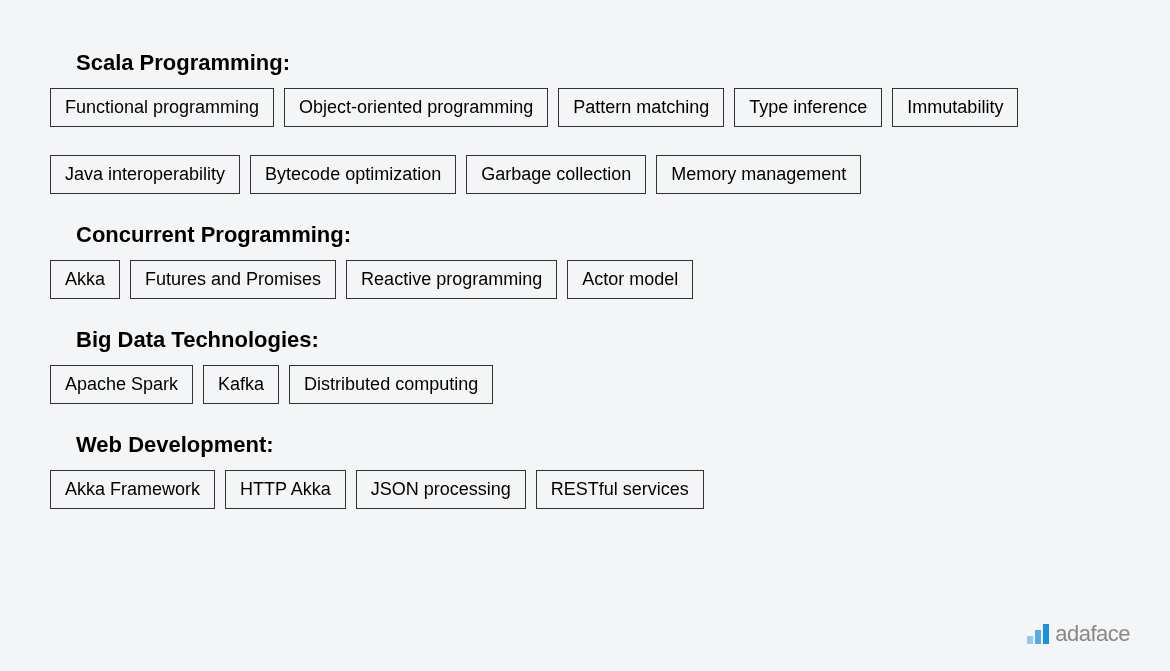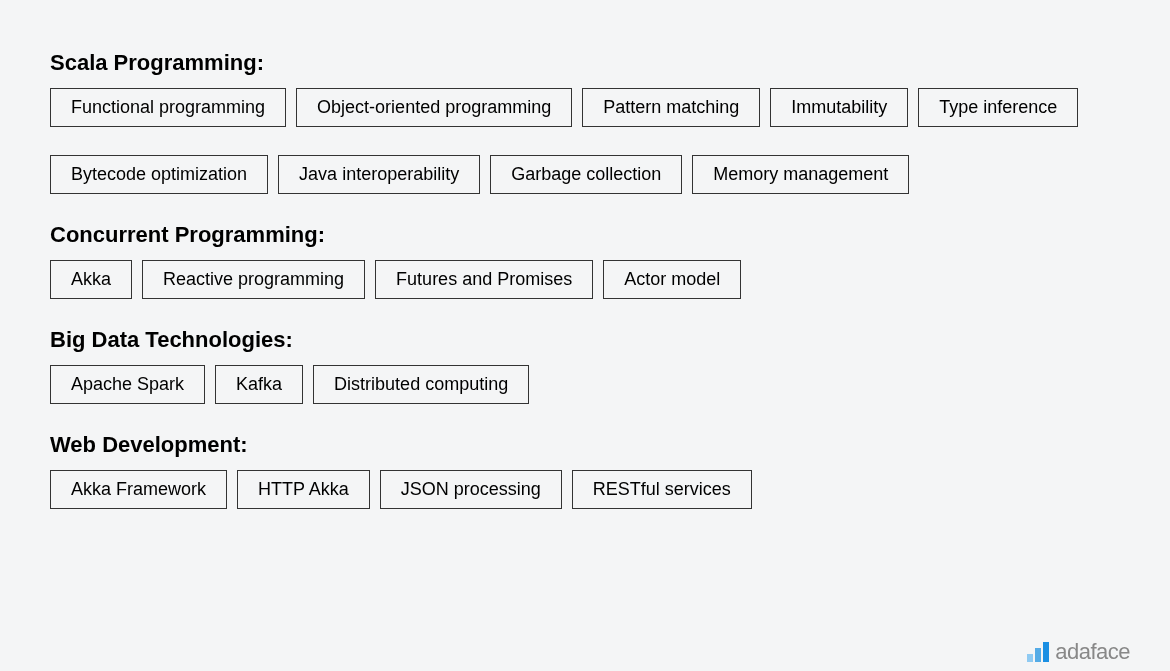--- a/index.html
+++ b/index.html
@@ -16,38 +16,39 @@
       position: relative;
     }
     .category {
       margin-bottom: 28px;
     }
     .category-title {
       font-size: 22px;
       font-weight: 700;
       color: #000;
       margin-bottom: 12px;
+      margin-left: 26px;
     }
     .tags {
       display: flex;
       flex-wrap: wrap;
       gap: 10px;
     }
     .tag {
       border: 1px solid #333;
-      padding: 8px 20px;
+      padding: 8px 14px;
       font-size: 18px;
       font-weight: 400;
       color: #000;
       background-color: transparent;
       white-space: nowrap;
     }
     .brand {
       position: absolute;
-      bottom: 6px;
+      bottom: 24px;
       right: 40px;
       display: flex;
       align-items: center;
       gap: 6px;
     }
     .brand-icon {
       display: flex;
       align-items: flex-end;
       gap: 2px;
     }
@@ -68,38 +69,38 @@
 </head>
 <body>
 
 <div id="categories-container">
     <div class="category">
       <div class="category-title">Scala Programming:</div>
       <div class="tags">
         <div class="tag">Functional programming</div>
         <div class="tag">Object-oriented programming</div>
         <div class="tag">Pattern matching</div>
+        <div class="tag">Type inference</div>
         <div class="tag">Immutability</div>
-        <div class="tag">Type inference</div>
       </div>
     </div>
     <div class="category">
       <div class="tags">
+        <div class="tag">Java interoperability</div>
         <div class="tag">Bytecode optimization</div>
-        <div class="tag">Java interoperability</div>
         <div class="tag">Garbage collection</div>
         <div class="tag">Memory management</div>
       </div>
     </div>
     <div class="category">
       <div class="category-title">Concurrent Programming:</div>
       <div class="tags">
         <div class="tag">Akka</div>
+        <div class="tag">Futures and Promises</div>
         <div class="tag">Reactive programming</div>
-        <div class="tag">Futures and Promises</div>
         <div class="tag">Actor model</div>
       </div>
     </div>
     <div class="category">
       <div class="category-title">Big Data Technologies:</div>
       <div class="tags">
         <div class="tag">Apache Spark</div>
         <div class="tag">Kafka</div>
         <div class="tag">Distributed computing</div>
       </div>

